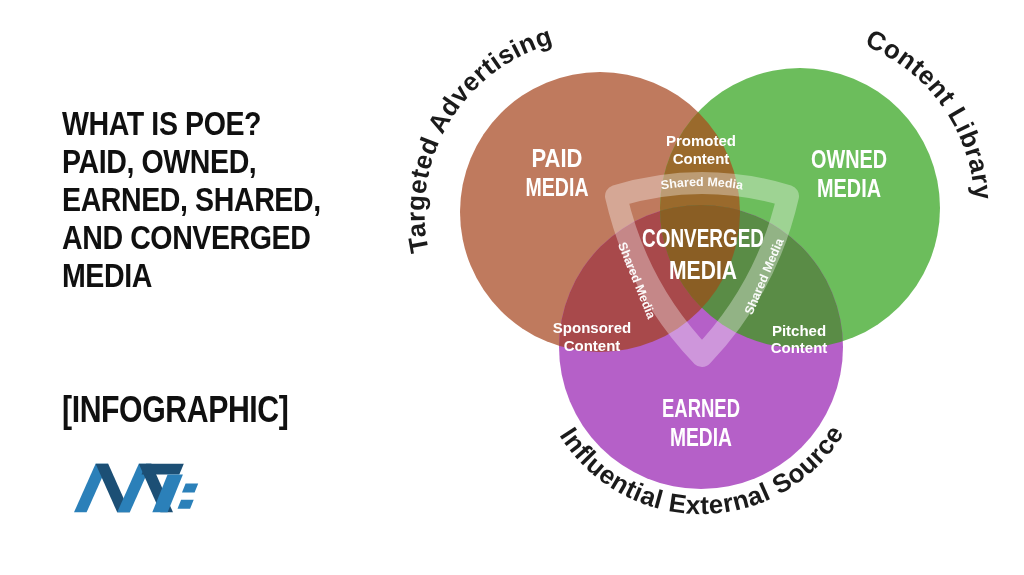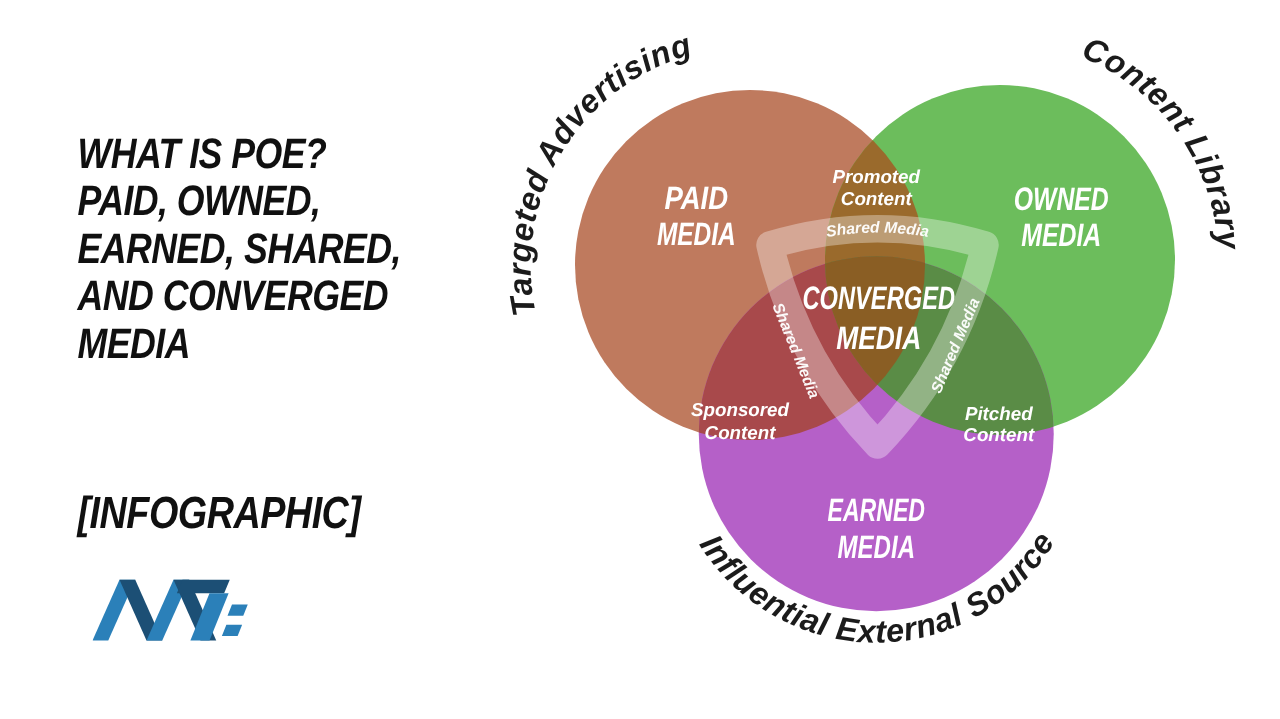--- a/index.html
+++ b/index.html
@@ -1,17 +1,17 @@
 <!DOCTYPE html>
 <html><head>
 <meta charset="utf-8">
 <style>
   html,body{margin:0;padding:0;background:#ffffff;}
   #stage{position:relative;width:1024px;height:575px;background:#ffffff;overflow:hidden;
-         font-family:"Liberation Sans","DejaVu Sans",sans-serif;font-style:italic;}
+         font-family:"Liberation Sans","DejaVu Sans",sans-serif;}
   
   .left-title{position:absolute;left:62px;top:104px;width:340px;
     font-size:34px;line-height:38px;font-weight:700;color:#101010;
     letter-spacing:-0.5px;transform:scaleX(0.84);transform-origin:left top;}
   .left-sub{position:absolute;left:62px;top:390px;
     font-size:36px;line-height:40px;font-weight:700;color:#101010;
     letter-spacing:-0.5px;transform:scaleX(0.84);transform-origin:left top;}
   .logo-svg{position:absolute;left:74px;top:458px;}
   
   .venn-svg{position:absolute;left:0;top:0;}

